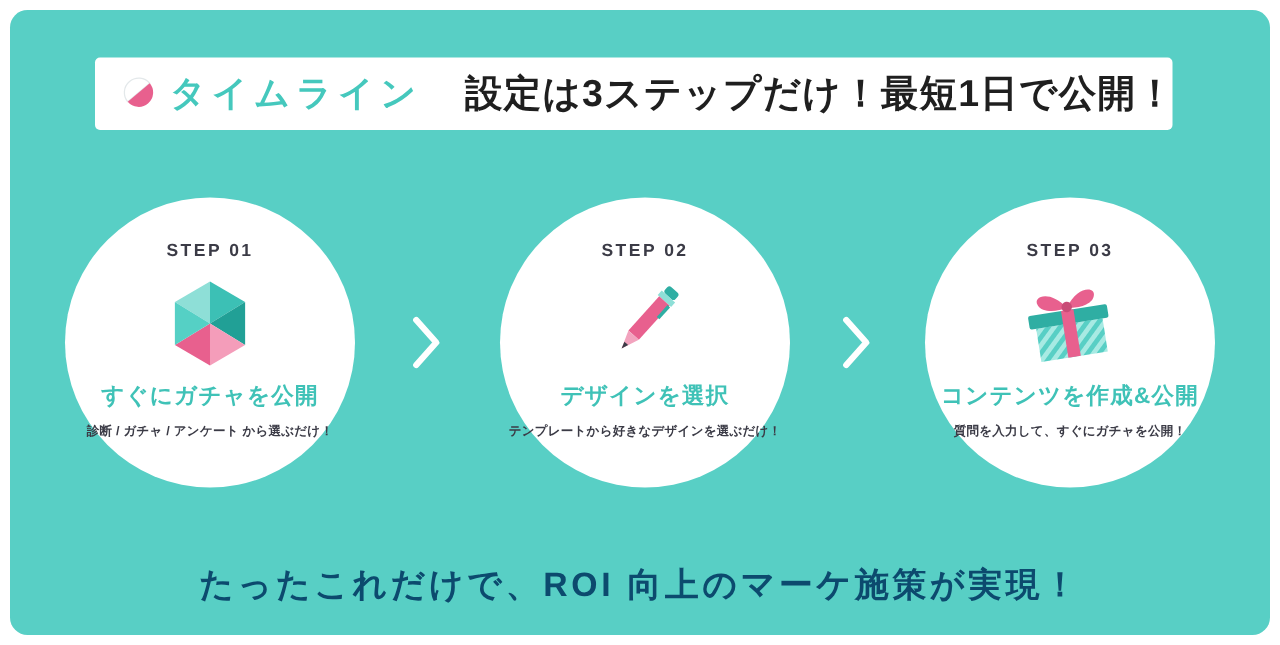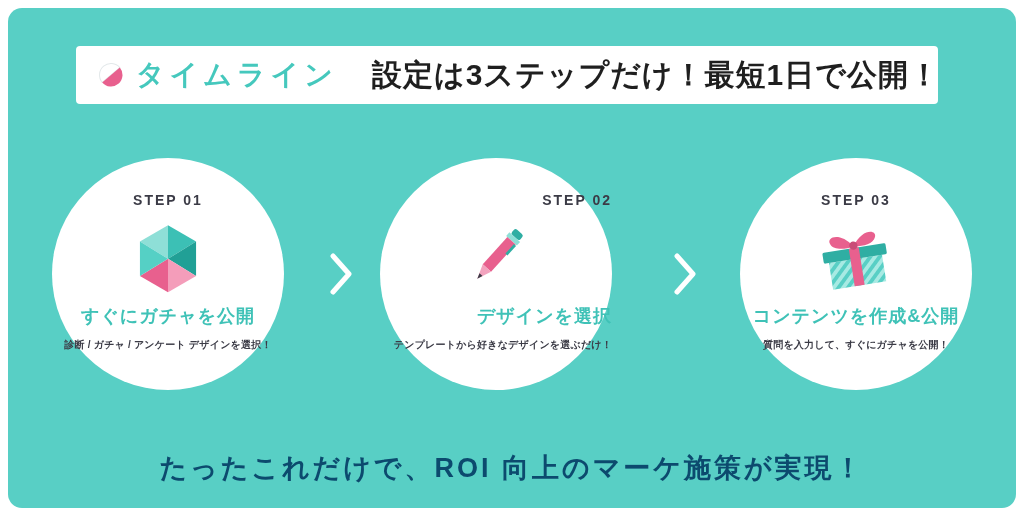--- a/index.html
+++ b/index.html
@@ -52,21 +52,21 @@
   .circle {
     position: absolute;
     top: 150px;
     width: 232px; height: 232px;
     border-radius: 50%;
     background: #ffffff;
     text-align: center;
     padding-top: 34px;
   }
   .c1 { left: 44px; }
-  .c2 { left: 372px; text-align: right; }
+  .c2 { left: 392px; }
   .c3 { left: 732px; }
   .step-label {
     font-size: 14px;
     font-weight: 800;
     letter-spacing: 2px;
     color: #3B3B46;
   }
   .icon-wrap {
     height: 92px;
     display: flex;
@@ -136,21 +136,21 @@
       <svg width="78" height="78" viewBox="0 0 100 100">
         <polygon points="14,29 50,8 50,51" fill="#8EDFD7"></polygon>
         <polygon points="50,8 86,29 50,51" fill="#3CC0B5"></polygon>
         <polygon points="86,29 86,73 50,51" fill="#21A096"></polygon>
         <polygon points="86,73 50,94 50,51" fill="#F49DBA"></polygon>
         <polygon points="50,94 14,73 50,51" fill="#E8608E"></polygon>
         <polygon points="14,73 14,29 50,51" fill="#55D0C5"></polygon>
       </svg>
     </div>
     <div class="step-title">すぐにガチャを公開</div>
-    <div class="step-desc">診断 / ガチャ / アンケート デザインを選択！</div>
+    <div class="step-desc">診断 / ガチャ / アンケート から選ぶだけ！</div>
   </div>
 
   <div class="chevron ch1">
     <svg width="26" height="44" viewBox="0 0 26 44">
       <polyline points="5,4 21,22 5,40" fill="none" stroke="#ffffff" stroke-width="5" stroke-linecap="round" stroke-linejoin="round"></polyline>
     </svg>
   </div>
 
   <div class="circle c2">
     <div class="step-label">STEP 02</div>

